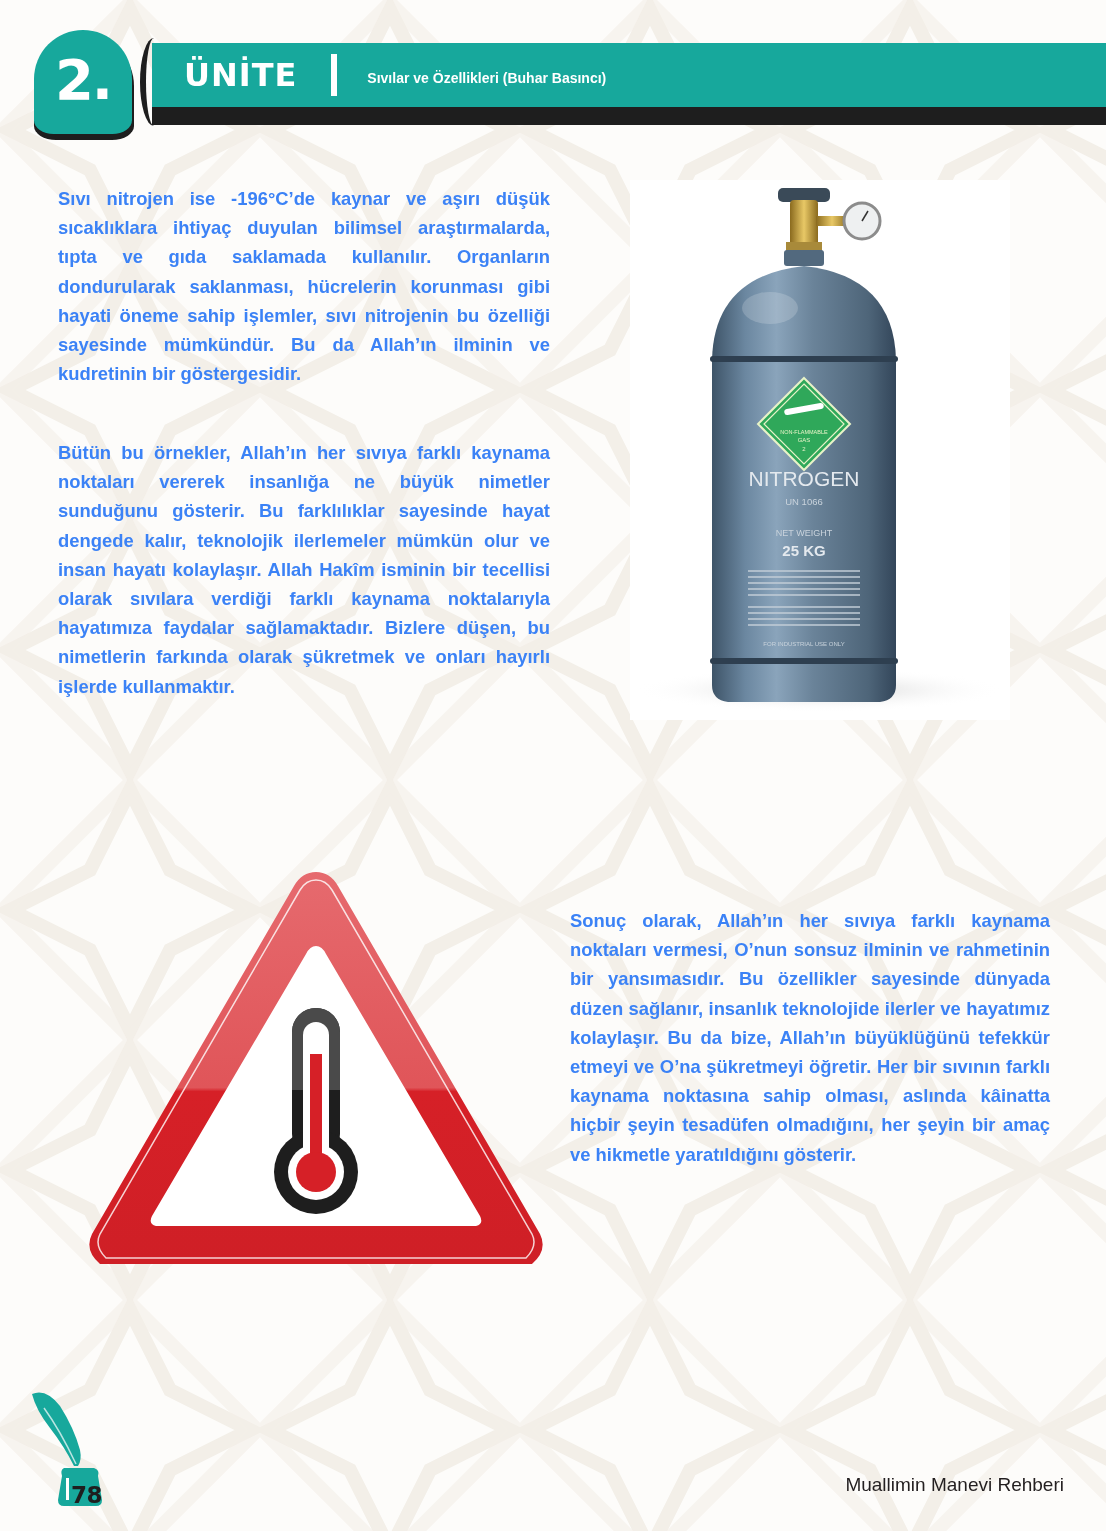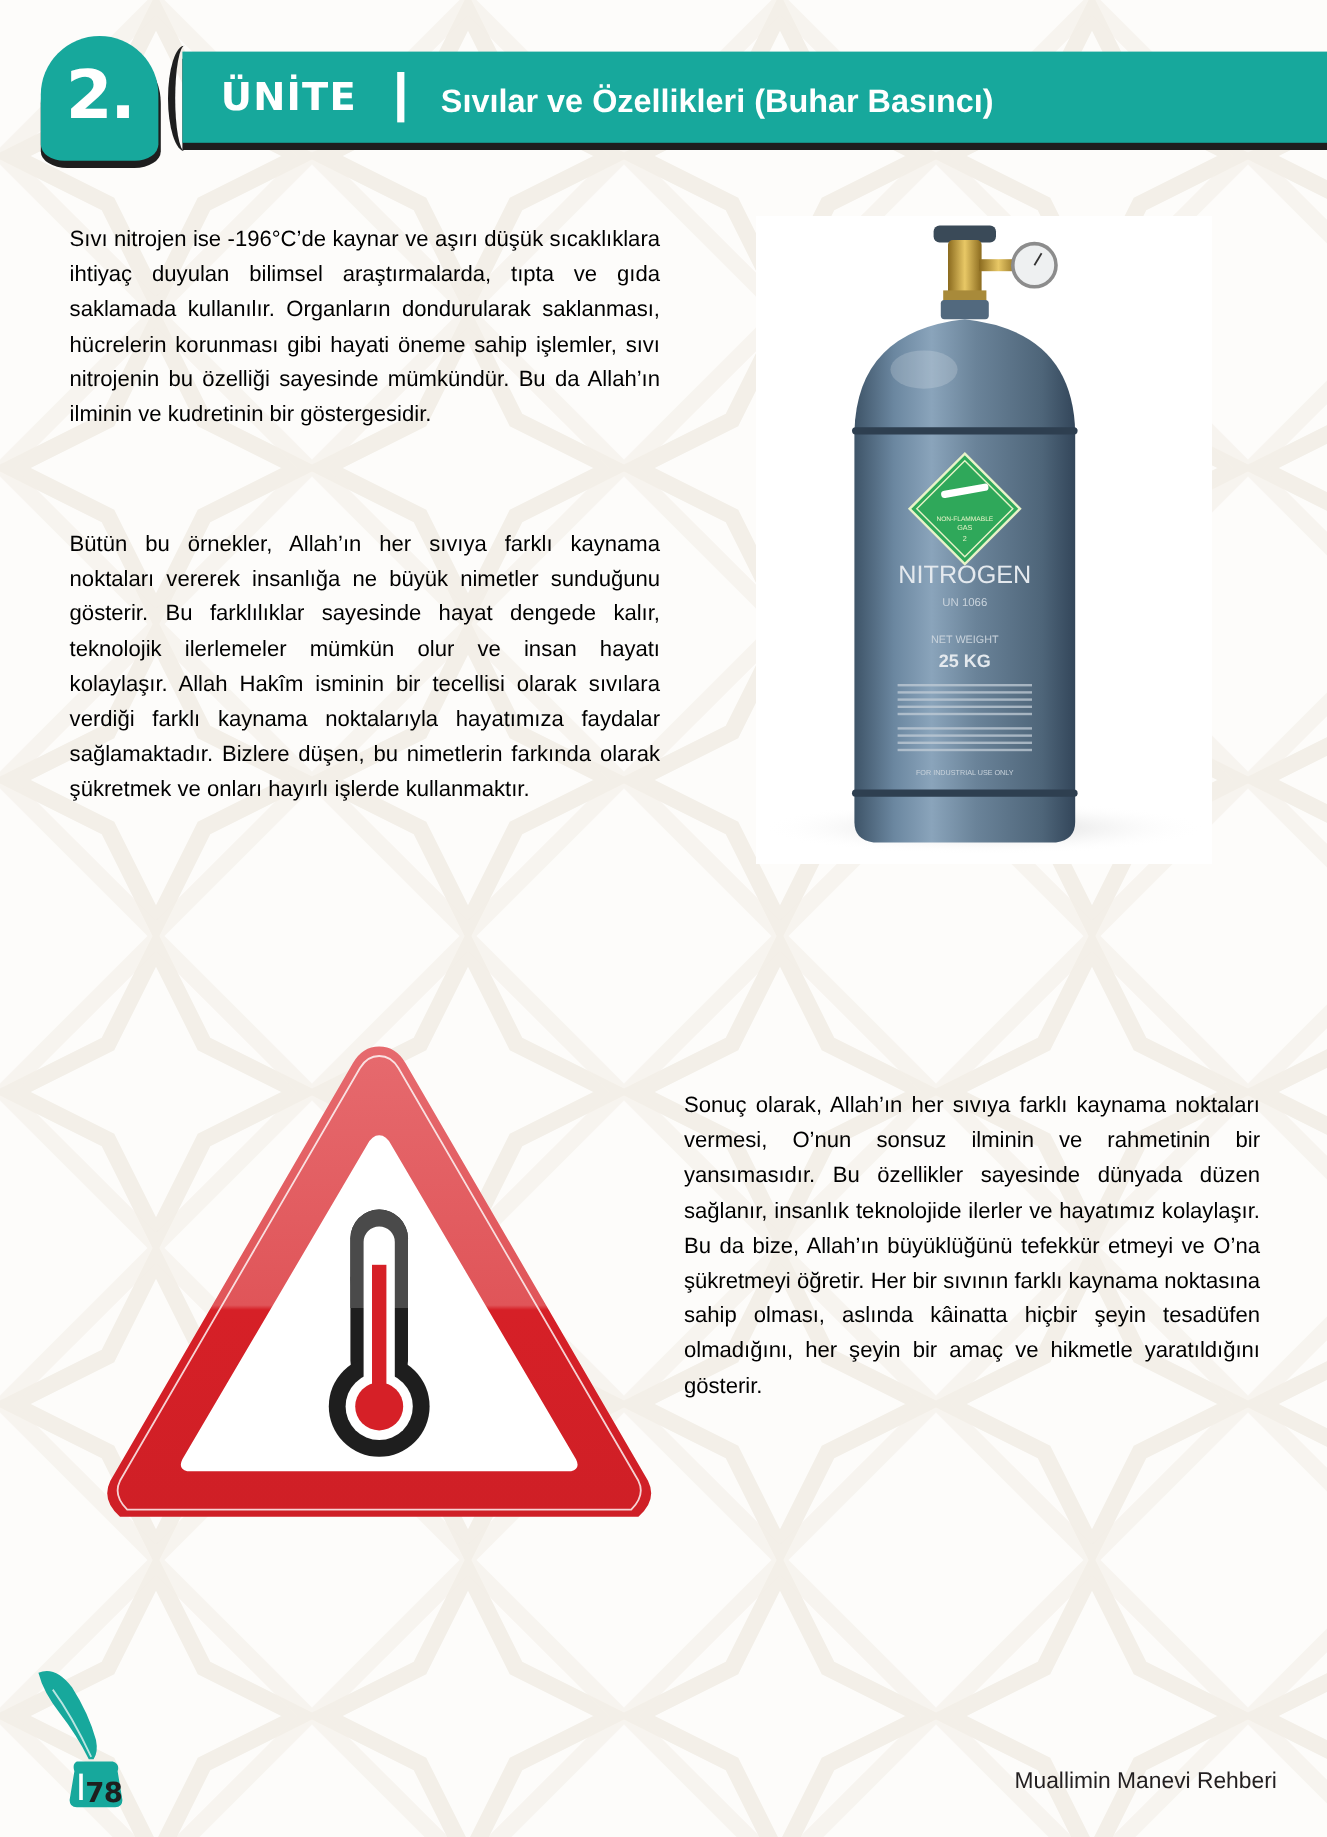--- a/index.html
+++ b/index.html
@@ -42,45 +42,46 @@
     border-radius: 50% 0 0 50%;
   }
   .title-bar {
     position: absolute; left: 152px; top: 43px; width: 954px; height: 82px;
   }
   .title-bar .bar-shadow {
     position: absolute; left: 0; top: 6px; right: 0; height: 76px;
     background: #1e1e1e;
   }
   .title-bar .bar-face {
-    position: absolute; left: 0; top: 0; right: 0; height: 76px;
+    position: absolute; left: 0; top: 0; right: 0; height: 64px;
     background: #17a89c;
     display: flex; align-items: center;
   }
   .unit-label {
     color: #ffffff; font-weight: 700; font-size: 32px; letter-spacing: 1px;
     font-family: "DejaVu Sans", sans-serif;
     margin-left: 32px;
   }
   .title-sep {
     width: 6px; height: 42px; background: #ffffff; margin-left: 34px; margin-right: 30px;
   }
   .unit-subtitle {
-    color: #ffffff; font-weight: 700; font-size: 27px;
+    color: #ffffff; font-weight: 700; font-size: 14px;
     font-family: "Liberation Sans", sans-serif;
     margin-top: 6px;
   }
 
   
   .para {
     position: absolute; z-index: 2;
     font-size: 18.4px; line-height: 29.2px;
     text-align: justify; hyphens: manual;
-    color: #000000;
+    color: #3b82f6;
     font-family: "Liberation Sans", sans-serif;
+    font-weight: bold;
   }
   .para-1 { left: 58px; top: 184px; width: 492px; }
   .para-2 { left: 58px; top: 438px; width: 492px; }
   .para-3 { left: 570px; top: 906px; width: 480px; }
 
   
   .figure { position: absolute; z-index: 2; }
   .fig-cylinder { left: 630px; top: 180px; width: 380px; height: 540px; }
   .fig-warning { left: 84px; top: 864px; width: 464px; height: 412px; }
 

